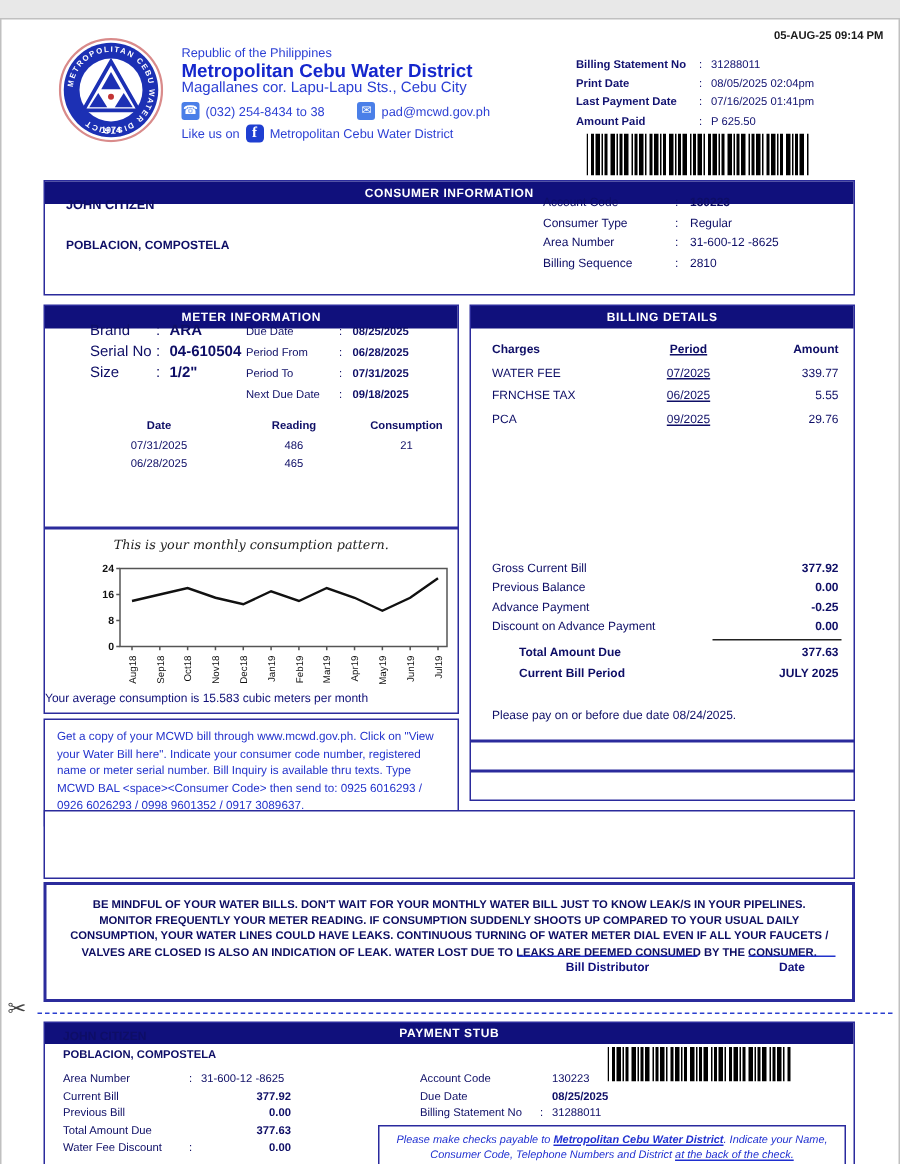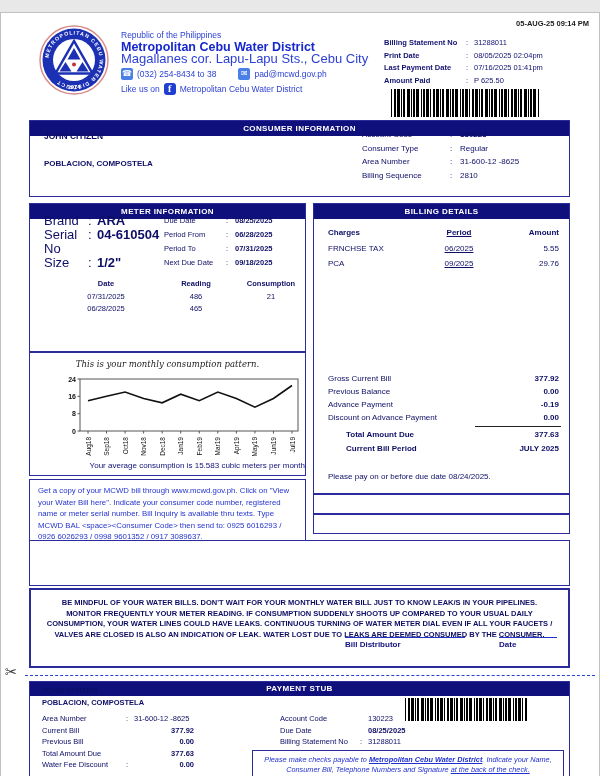--- a/index.html
+++ b/index.html
@@ -6,21 +6,21 @@
   body { background:#e8e8e8; font-family:"Liberation Sans","DejaVu Sans",sans-serif; }
   .page { position:relative; width:600px; height:776px; background:#fff; margin:12px auto;
           border:1px solid #c0c0c0; overflow:hidden; color:#0e0e66; }
 
   
   .timestamp { position:absolute; top:6px; right:10px; font-size:7.5px; font-weight:bold; color:#1a1a1a; }
   .logo { position:absolute; left:38px; top:12px; width:70px; height:70px; }
   .org-block { position:absolute; left:120px; top:16px; line-height:12px; }
   .org-line1 { font-size:8.5px; color:#2b3fd4; }
   .org-name  { font-size:12.5px; font-weight:bold; color:#1527cd; }
-  .org-addr  { font-size:13px; color:#2b3fd4; }
+  .org-addr  { font-size:10px; color:#2b3fd4; }
   .contact-row { display:flex; align-items:center; gap:4px; margin-top:3px; font-size:8.5px; color:#2b3fd4; }
   .sq-icon { display:inline-flex; align-items:center; justify-content:center; width:12px; height:12px;
              border-radius:2px; background:#4a7fe8; color:#fff; font-size:8px; line-height:12px; }
   .fb-icon { background:#1f3fd1; border-radius:3px; font-family:"Liberation Serif",serif; font-weight:bold; font-size:10px; }
   .stmt-block { position:absolute; left:383px; top:24px; font-size:7.5px; color:#121270; }
   .stmt-row { display:flex; line-height:12.5px; }
   .stmt-row .lbl { width:82px; font-weight:bold; }
   .stmt-row .col { width:8px; }
   .barcode { font-size:0; overflow:hidden; white-space:nowrap; }
   .barcode-top { position:absolute; left:390px; top:76px; width:175px; height:28px; }
@@ -33,39 +33,39 @@
   
   .consumer-name { position:absolute; left:14px; top:10px; font-size:8.5px; font-weight:bold; }
   .consumer-addr { position:absolute; left:14px; top:38px; font-size:8px; font-weight:bold; }
   .consumer-fields { position:absolute; left:332px; top:7px; font-size:8px; }
   .cf-row { display:flex; line-height:13.5px; }
   .cf-row .lbl { width:88px; }
   .cf-row .col { width:10px; }
   .bold { font-weight:bold; }
 
   
-  .meter-fields { position:absolute; left:14px; top:10px; font-size:13px; }
+  .meter-fields { position:absolute; left:30px; top:10px; font-size:10px; }
   .mf-row { display:flex; line-height:14px; }
   .mf-row .lbl { width:44px; }
   .mf-row .col { width:9px; }
   .mf-row .val { font-weight:bold; }
   .meter-fields-r { position:absolute; left:134px; top:10px; font-size:7.5px; }
   .meter-fields-r .lbl { width:62px; }
   .readings { position:absolute; left:26px; top:74px; width:250px; font-size:7.5px; }
   .rd-row { display:flex; line-height:12px; }
   .rd-row > span:nth-child(1){ width:100px; text-align:center; }
   .rd-row > span:nth-child(2){ width:80px; text-align:center; }
   .rd-row > span:nth-child(3){ width:70px; text-align:center; }
   .rd-head { font-weight:bold; margin-bottom:1px; }
 
   
   .chart-title { position:absolute; top:6px; width:100%; text-align:center;
                  font-family:"DejaVu Serif",serif; font-style:italic; font-size:8.5px; color:#222; }
   #consumption-chart { position:absolute; left:32px; top:20px; }
-  .chart-caption { position:absolute; bottom:5px; width:100%; text-align:right; font-size:8px; color:#101078; }
+  .chart-caption { position:absolute; bottom:5px; width:100%; text-align:left; font-size:8px; color:#101078; }
 
   
   .chg-head, .chg-row { display:flex; font-size:8px; line-height:15.5px; }
   .chg-head { margin-top:6px; font-weight:bold; }
   .chg-c1 { width:105px; padding-left:14px; }
   .chg-c2 { width:80px; text-align:center;text-decoration:underline; }
   .chg-c3 { flex:1; text-align:right; padding-right:10px; }
   .sum-block { position:absolute; left:0; top:168px; width:100%; font-size:8px; }
   .sum-row { display:flex; line-height:13px; }
   .sum-row .lbl { padding-left:14px; }
@@ -74,21 +74,21 @@
   .tot-row { display:flex; line-height:14px; }
   .tot-row .lbl { padding-left:32px; }
   .tot-row .val { flex:1; text-align:right; padding-right:10px; font-weight:bold; }
   .pay-notice { position:absolute; left:14px; bottom:12px; font-size:8px; }
 
   
   .inquiry-text { padding:5px 8px; font-size:7.8px; line-height:11.5px; color:#2333cc; }
   .leak-text { padding:8px 14px 0; font-size:7.5px; font-weight:bold; text-align:center;
                line-height:10.5px; color:#0d0d62; }
   .sig-area { position:absolute; bottom:5px; left:0; width:100%; height:24px; }
-  .sig { position:absolute; text-align:left; font-size:8px; font-weight:bold; color:#10107c; }
+  .sig { position:absolute; text-align:center; font-size:8px; font-weight:bold; color:#10107c; }
   .sig .line { border-top:1.5px solid #2233cc; margin-bottom:2px; }
   .sig-dist { left:314px; width:120px; }
   .sig-date { left:468px; width:58px; }
 
   
   .cutline { position:absolute; left:24px; top:662px; width:570px; border-top:1.5px dashed #2a3fd0; }
   .scissors { position:absolute; left:4px; top:650px; font-size:15px; color:#444; }
 
   
   .stub-name { position:absolute; left:12px; top:4px; font-size:8px; font-weight:bold; }
@@ -309,20 +309,25 @@
   </div>
 
   <div class="box" style="left:312px; top:190px; width:257px; height:291px;">
     <div class="bar">BILLING DETAILS</div>
     <div class="chg-head">
       <span class="chg-c1">Charges</span>
       <span class="chg-c2">Period</span>
       <span class="chg-c3">Amount</span>
     </div>
     <div class="chg-row">
+        <span class="chg-c1">WATER FEE</span>
+        <span class="chg-c2">07/2025</span>
+        <span class="chg-c3">339.77</span>
+      </div>
+    <div class="chg-row">
         <span class="chg-c1">FRNCHSE TAX</span>
         <span class="chg-c2">06/2025</span>
         <span class="chg-c3">5.55</span>
       </div>
     <div class="chg-row">
         <span class="chg-c1">PCA</span>
         <span class="chg-c2">09/2025</span>
         <span class="chg-c3">29.76</span>
       </div>
 
@@ -330,21 +335,21 @@
       <div class="sum-row">
           <span class="lbl">Gross Current Bill</span>
           <span class="val">377.92</span>
         </div>
       <div class="sum-row">
           <span class="lbl">Previous Balance</span>
           <span class="val">0.00</span>
         </div>
       <div class="sum-row">
           <span class="lbl">Advance Payment</span>
-          <span class="val">-0.19</span>
+          <span class="val">-0.25</span>
         </div>
       <div class="sum-row">
           <span class="lbl">Discount on Advance Payment</span>
           <span class="val">0.00</span>
         </div>
       <div class="sum-div"></div>
       <div class="tot-row">
           <span class="lbl bold">Total Amount Due</span>
           <span class="val">377.63</span>
         </div>
@@ -424,17 +429,17 @@
           <span class="bold">08/25/2025</span>
         </div>
       <div class="st-row">
           <span class="lbl">Billing Statement No</span>
           <span class="col">:</span>
           <span>31288011</span>
         </div>
     </div>
 
     <div class="check-box">
-      <span>Please make checks payable to </span><span class="bold" style="text-decoration:underline">Metropolitan Cebu Water District</span><span>. Indicate your Name, Consumer Bill, Telephone Numbers and Signature </span><span style="text-decoration:underline">at the back of the check.</span>
+      <span>Please make checks payable to </span><span class="bold" style="text-decoration:underline">Metropolitan Cebu Water District</span><span>. Indicate your Name, Consumer Code, Telephone Numbers and District </span><span style="text-decoration:underline">at the back of the check.</span>
     </div>
   </div>
 
 </div>
 
 </body></html>

